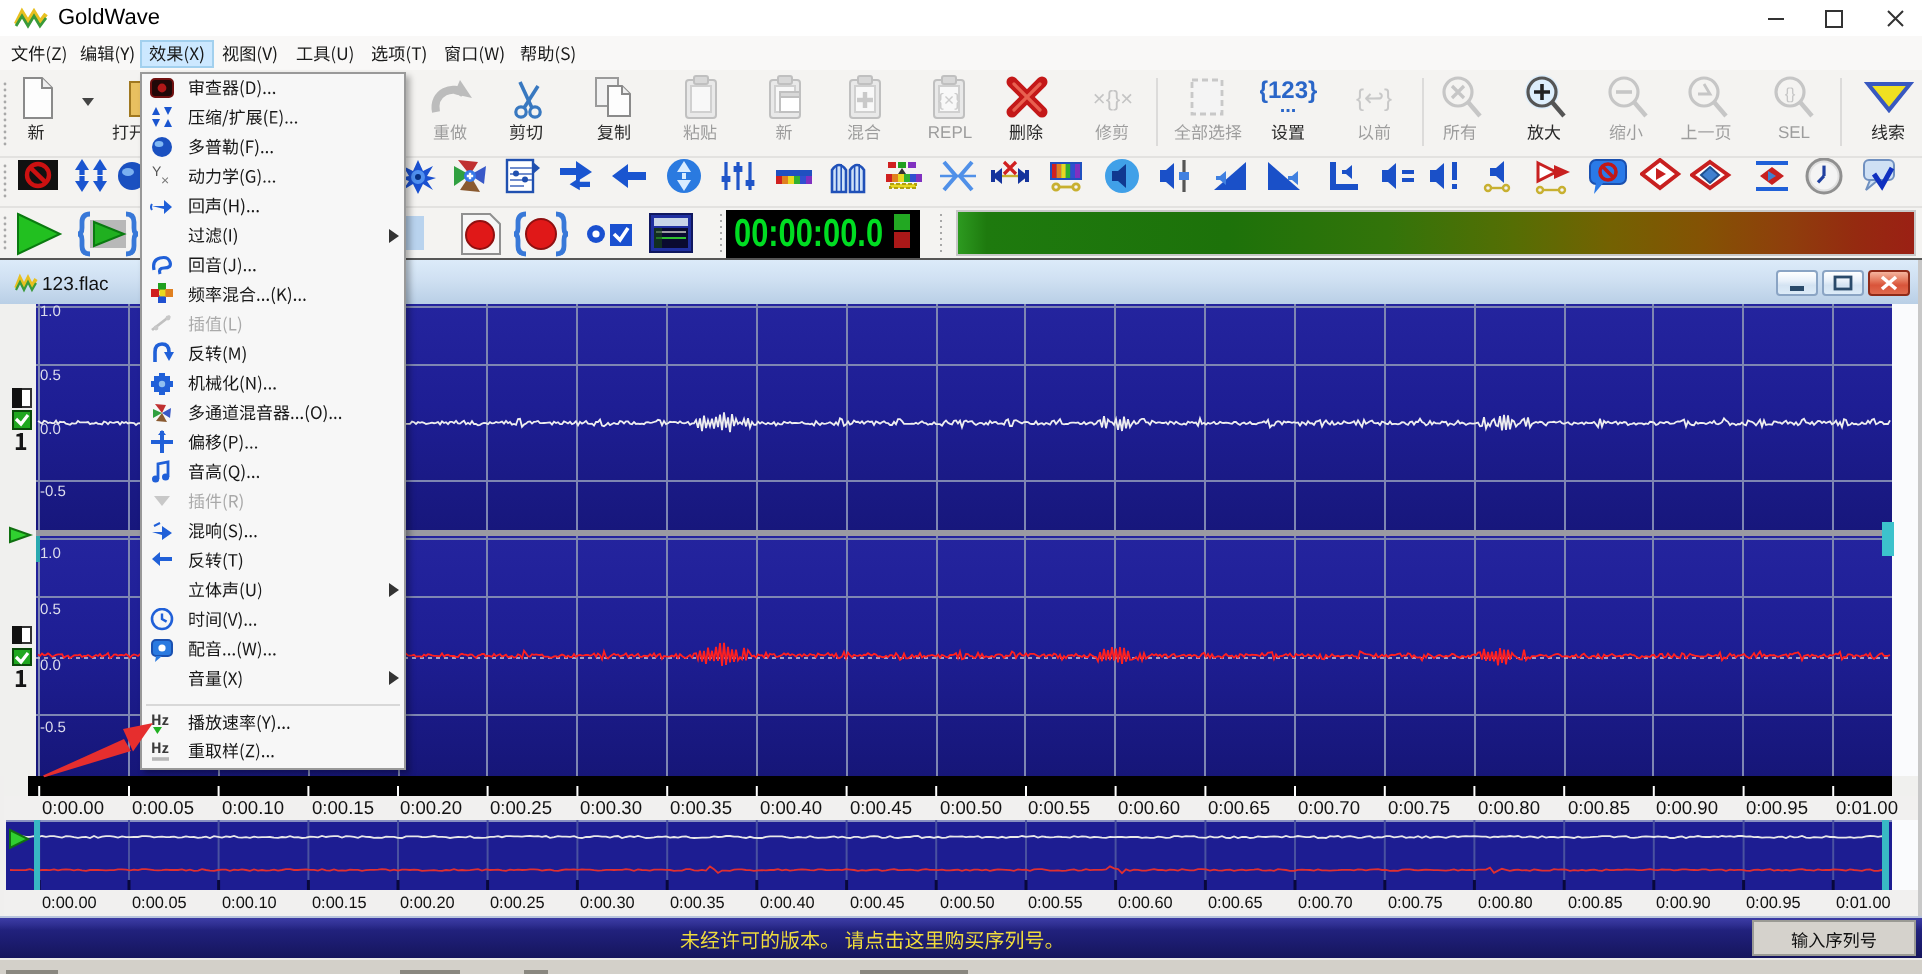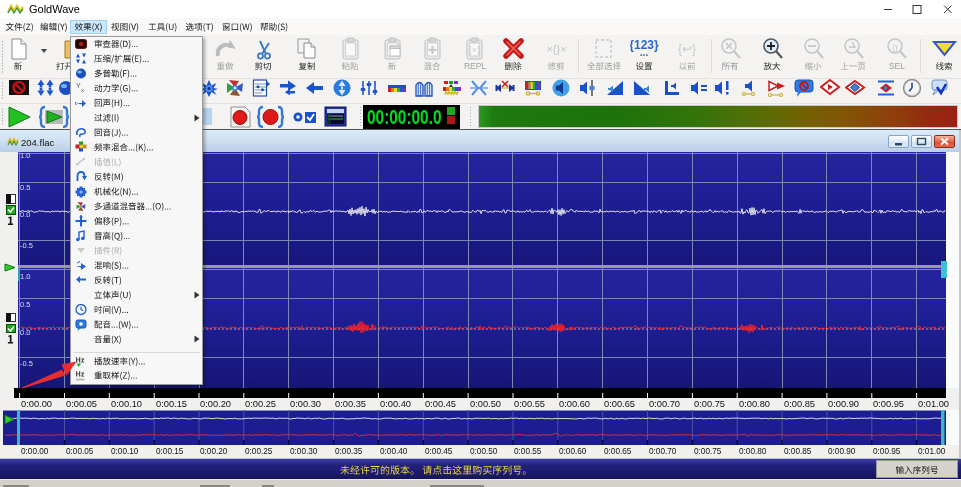--- a/index.html
+++ b/index.html
@@ -439,21 +439,21 @@
 <div class="abs" style="left:367px;top:104.5px;width:120px;height:24px;line-height:24px;z-index:4;font-size:19.5px;font-weight:bold;color:#00dd22;transform:scaleX(0.79);transform-origin:0 0;">00:00:00.0</div>
 <div class="abs" style="left:446.5px;top:106.5px;width:8.5px;height:8px;z-index:4;background:#22a822;"></div>
 <div class="abs" style="left:446.5px;top:116px;width:8.5px;height:8px;z-index:4;background:#aa1818;"></div>
 <div class="abs" style="left:478px;top:105px;width:480px;height:23px;z-index:1;background:linear-gradient(90deg,#2d9a20 0%,#1e7a0e 3%,#1d720a 28%,#33740a 45%,#556e04 58%,#736202 68%,#845204 78%,#8f3e0c 87%,#952a10 94%,#9b2014 100%);border:1px solid #c8c8c8;box-sizing:border-box;"></div>
 <div class="abs" style="left:0px;top:129px;width:961px;height:1px;z-index:1;background:#565656;"></div>
 <div class="abs" style="left:0px;top:130px;width:961px;height:22px;z-index:1;background:linear-gradient(180deg,#dcebf9 0%,#cfe0f2 45%,#b9cfe6 100%);"></div>
 <svg class="abs" style="left:7px;top:136px;z-index:3;" width="12" height="11" viewBox="0 0 12 11">
     <path d="M1 8 L3 3 L5 7 L7 3 L9 7 L11 3.5" stroke="#e8c020" stroke-width="1.8" fill="none"></path>
     <path d="M1 9 L3 5 L5 9 L7 5 L9 9 L11 5.5" stroke="#3a9a3a" stroke-width="1.1" fill="none"></path>
   </svg>
-<div class="abs" style="left:21px;top:137px;z-index:3;font-size:9.5px;color:#111;">204.flac</div>
+<div class="abs" style="left:21px;top:137px;z-index:3;font-size:9.5px;color:#111;">123.flac</div>
 <div class="abs" style="left:887.5px;top:135px;width:21.5px;height:13px;z-index:3;background:linear-gradient(180deg,#ffffff 0%,#e9f1fa 40%,#d4e3f2 60%,#dcebf8 100%);border:1px solid #8aa4c4;border-radius:2px;box-sizing:border-box;"></div>
 <svg class="abs" style="left:887.5px;top:135px;z-index:4;" width="22" height="13" viewBox="0 0 22 13">
     <rect x="7" y="8" width="7" height="2.5" fill="#2a4a6a"></rect>
   </svg>
 <div class="abs" style="left:910.5px;top:135px;width:21.5px;height:13px;z-index:3;background:linear-gradient(180deg,#ffffff 0%,#e9f1fa 40%,#d4e3f2 60%,#dcebf8 100%);border:1px solid #8aa4c4;border-radius:2px;box-sizing:border-box;"></div>
 <svg class="abs" style="left:910.5px;top:135px;z-index:4;" width="22" height="13" viewBox="0 0 22 13">
     <rect x="6.5" y="3.5" width="8" height="6" fill="none" stroke="#2a4a6a" stroke-width="1.4"></rect>
   </svg>
 <div class="abs" style="left:933.5px;top:135px;width:21.5px;height:13px;z-index:3;background:linear-gradient(180deg,#f5b49e 0%,#e4765a 40%,#d9543a 60%,#e06a4e 100%);border:1px solid #8f2a18;border-radius:2px;box-sizing:border-box;"></div>
 <svg class="abs" style="left:933.5px;top:135px;z-index:4;" width="22" height="13" viewBox="0 0 22 13">

